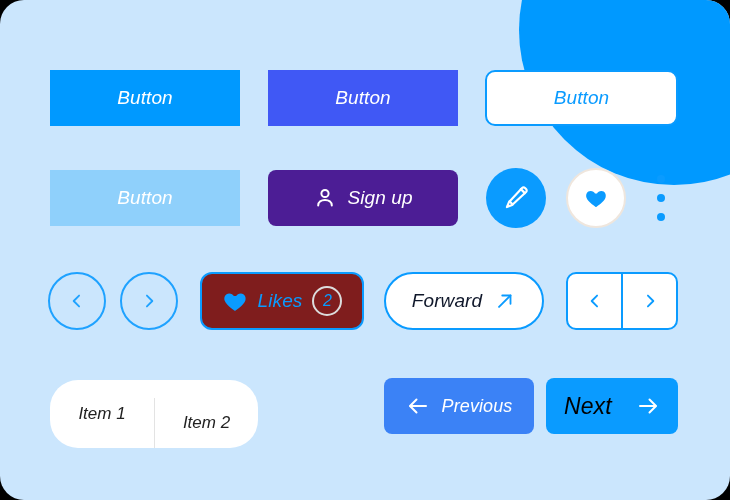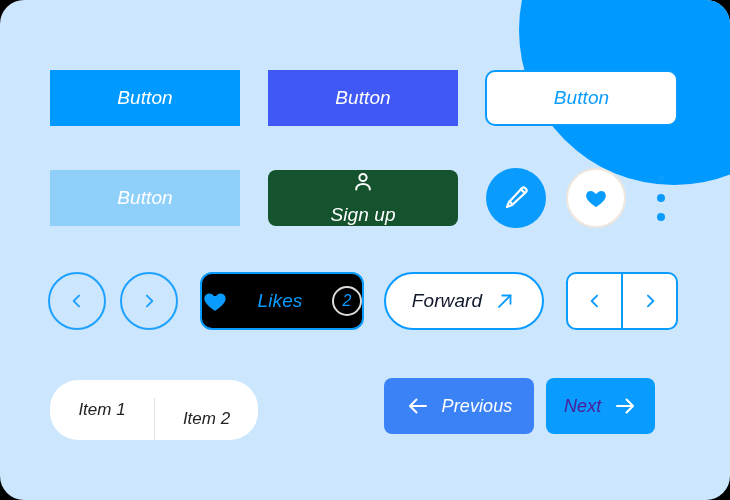--- a/index.html
+++ b/index.html
@@ -77,25 +77,24 @@
   }
 
   
   .rect-disabled {
     left: 50px; top: 170px; width: 190px; height: 56px;
     background: #8fd0fb;
     color: #ffffff;
   }
   .signup {
     left: 268px; top: 170px; width: 190px; height: 56px;
-    background: #14532d;
+    background: #4c1d95;
     color: #ffffff;
     border-radius: 8px;
     gap: 10px;
-    flex-direction: column;
   }
 
   .icon-circle {
     position: absolute;
     box-sizing: border-box;
     display: flex;
     align-items: center;
     justify-content: center;
     border-radius: 50%;
   }
@@ -135,26 +134,25 @@
     background: transparent;
     display: flex;
     align-items: center;
     justify-content: center;
   }
   .circle-prev { left: 48px; }
   .circle-next { left: 120px; }
 
   .likes {
     left: 200px; top: 272px; width: 164px; height: 58px;
-    background: #000000;
+    background: #7f1d1d;
     border: 2px solid #0a9bff;
     border-radius: 12px;
     color: #0a9bff;
     gap: 10px;
-    justify-content: space-between;
   }
   .likes .badge {
     box-sizing: border-box;
     width: 30px; height: 30px;
     border-radius: 50%;
     border: 2px solid #dcdcdc;
     display: flex;
     align-items: center;
     justify-content: center;
     font-size: 16px;
@@ -187,21 +185,21 @@
     justify-content: center;
   }
   .split > div + div {
     border-left: 2px solid #0a9bff;
   }
 
   
   .segmented {
     position: absolute;
     left: 50px; top: 380px;
-    height: 60px;
+    height: 68px;
     display: flex;
     background: #ffffff;
     border-radius: 28px;
     overflow: hidden;
   }
   .segmented .seg {
     box-sizing: border-box;
     width: 104px;
     display: flex;
     align-items: center;
@@ -217,27 +215,27 @@
 
   .prev-btn {
     left: 384px; top: 378px; width: 150px; height: 56px;
     background: #3b82f6;
     color: #ffffff;
     border-radius: 8px;
     gap: 12px;
     font-size: 18px;
   }
   .next-btn {
-    left: 546px; top: 378px; width: 109px; height: 56px;
+    left: 546px; top: 378px; width: 132px; height: 56px;
     background: #0a9bff;
-    color: #4c1d95;
+    color: #000000;
     border-radius: 8px;
     justify-content: space-between;
     padding: 0 18px;
-    font-size: 18px;
+    font-size: 23px;
   }
 
   .svg-ico { display: block; }
 </style>
 </head>
 <body>
 
 <div id="page">
 
   <div id="blob"></div>

